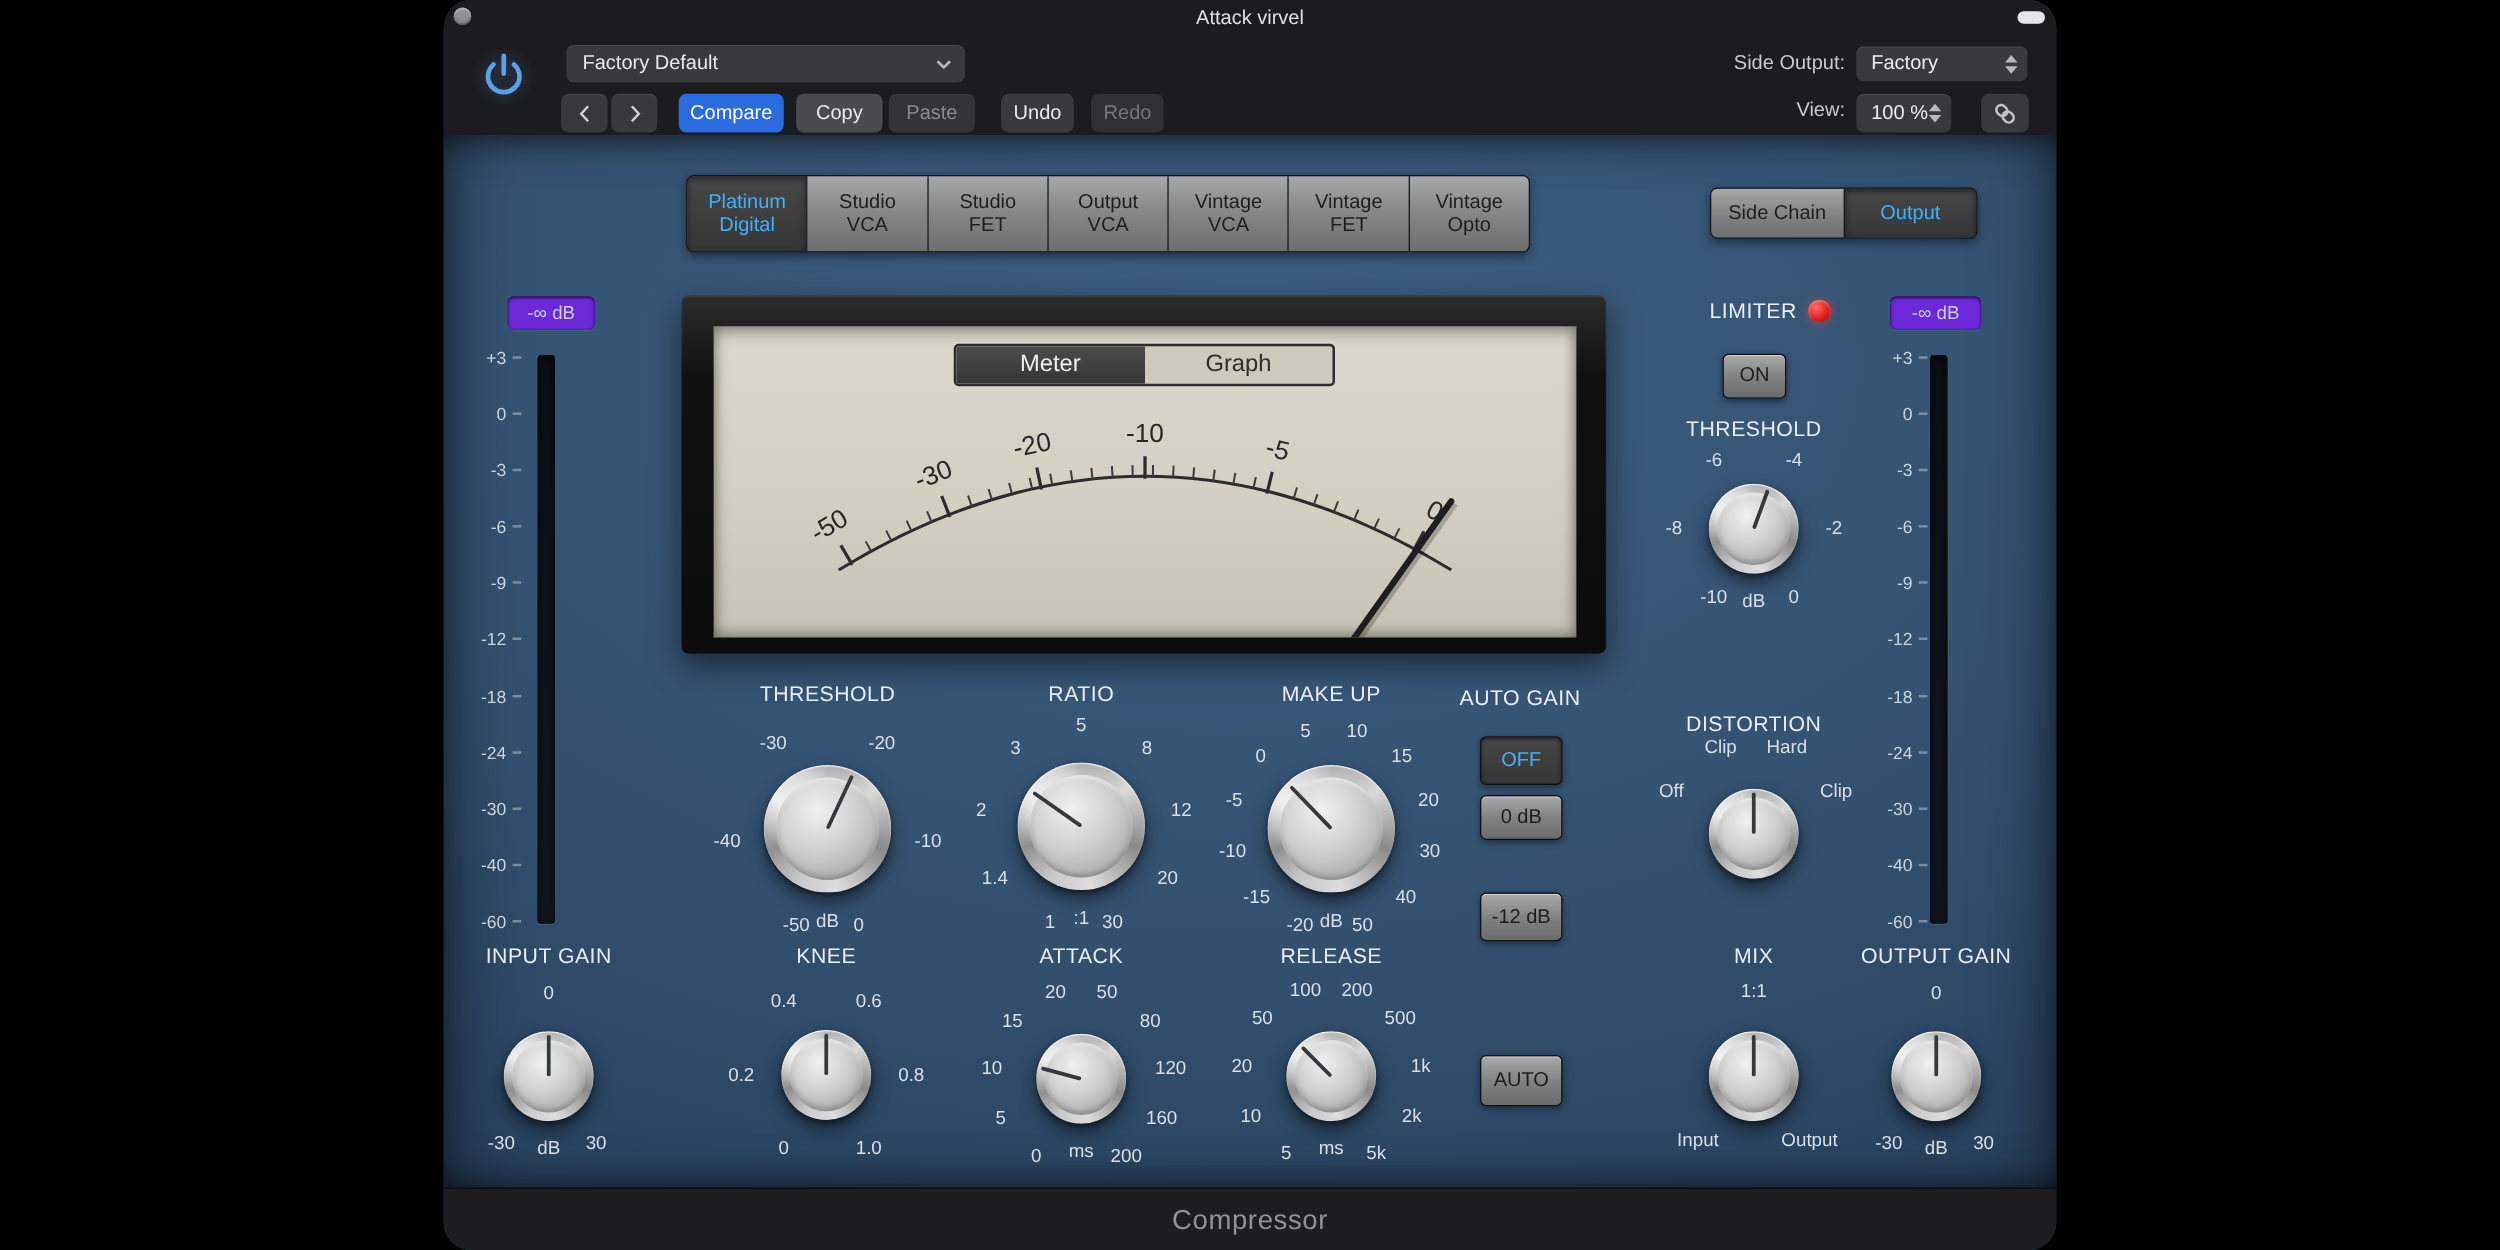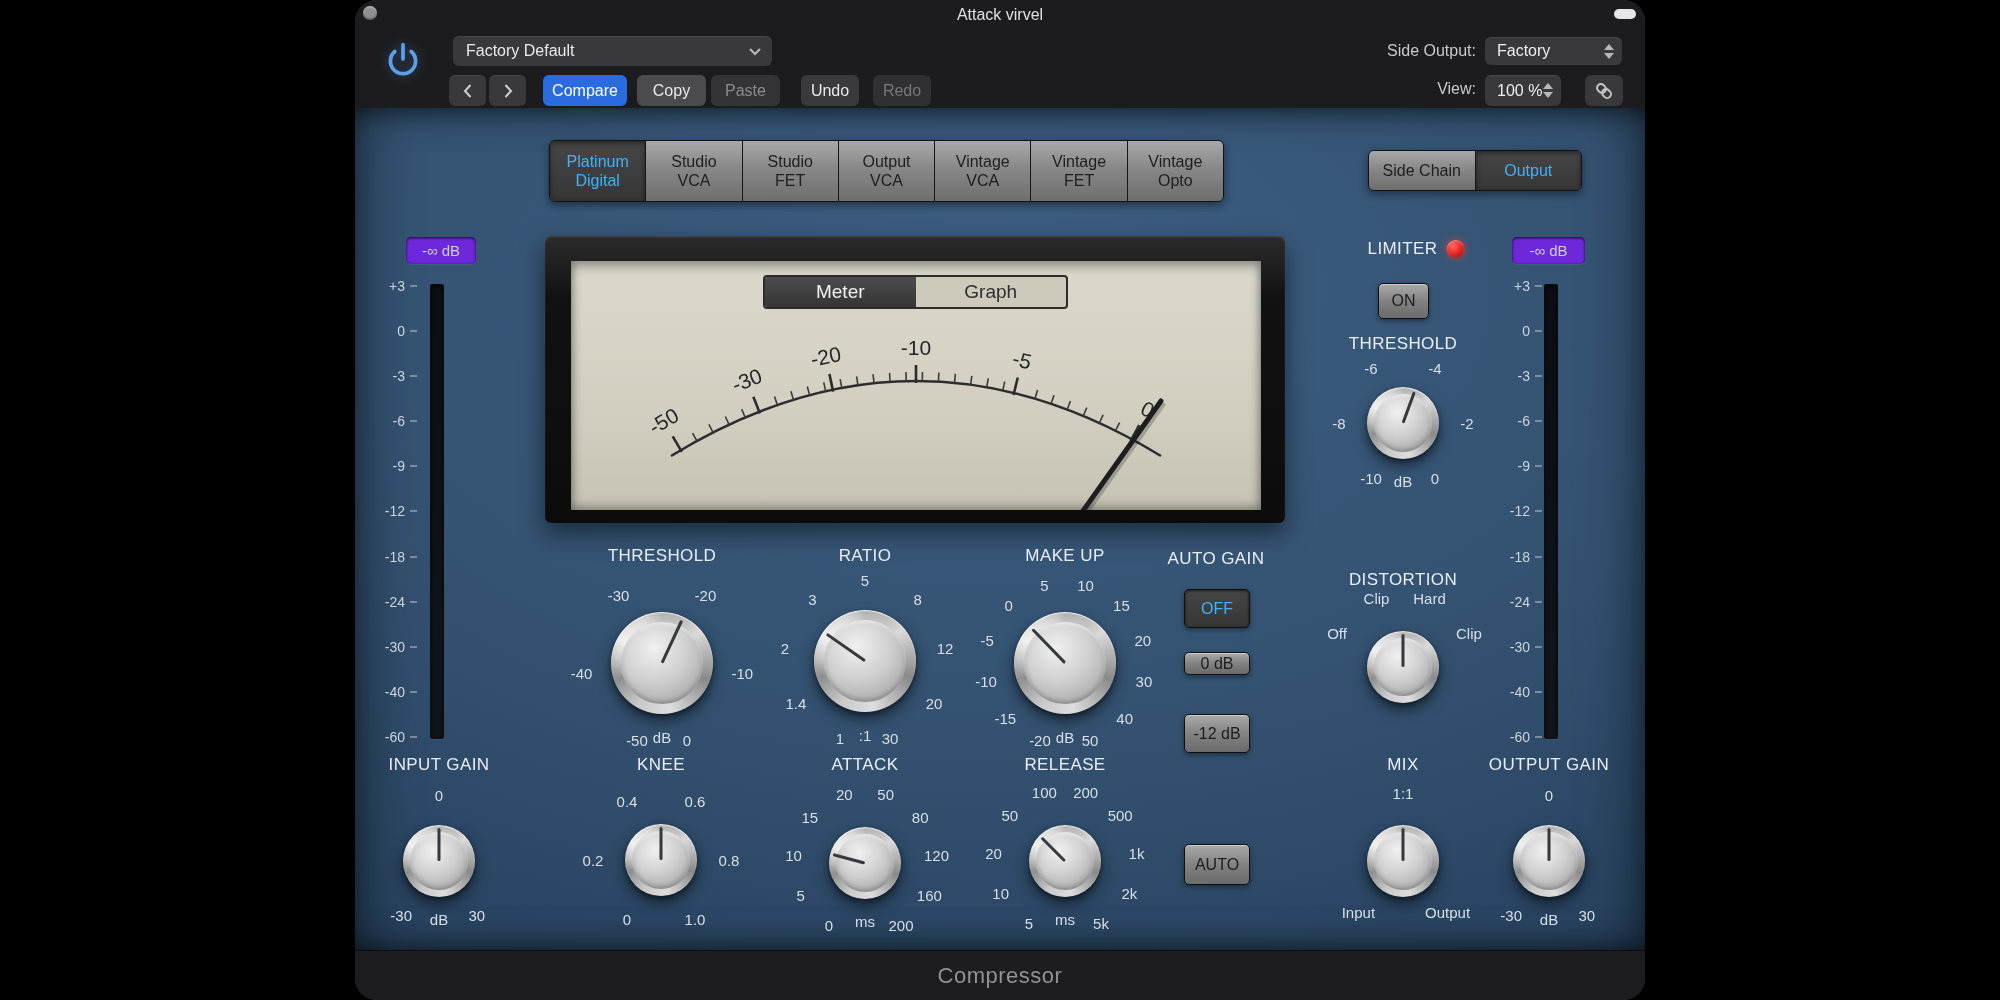--- a/index.html
+++ b/index.html
@@ -379,21 +379,21 @@
     <span class="ktitle" style="position:static;transform:none">LIMITER</span>
     <span class="led"></span>
   </div>
   <div class="ktitle" style="left:1048px;top:344px">THRESHOLD</div>
   <div class="ktitle" style="left:1048px;top:580px">DISTORTION</div>
   <div class="ktitle" style="left:1048px;top:765px">MIX</div>
   <div class="ktitle" style="left:1194px;top:765px">OUTPUT GAIN</div>
 
   <div class="gbtn" style="left:1023px;top:283px;width:51px;height:36px">ON</div>
   <div class="gbtn sel" style="left:829px;top:589px;width:66px;height:39px">OFF</div>
-  <div class="gbtn" style="left:829px;top:652px;width:66px;height:23px">0 dB</div>
+  <div class="gbtn" style="left:829px;top:636px;width:66px;height:36px">0 dB</div>
   <div class="gbtn" style="left:829px;top:714px;width:66px;height:39px">-12 dB</div>
   <div class="gbtn" style="left:829px;top:844px;width:66px;height:41px">AUTO</div>
 
   <div class="knob-box" style="left:-11px;top:766px;width:190px;height:190px">
       <span class="kl" style="left: 57.144px; top: 149.064px;">-30</span>
       <span class="kl" style="left: 95px; top: 29px;">0</span>
       <span class="kl" style="left: 132.856px; top: 149.064px;">30</span>
       <span class="kl" style="left: 95px; top: 153px;">dB</span>
       <div class="knob" style="width: 72px; height: 72px; left: 59px; top: 59px;">
         <div class="pointer" style="transform: translateX(-50%) rotate(0deg);"></div>

